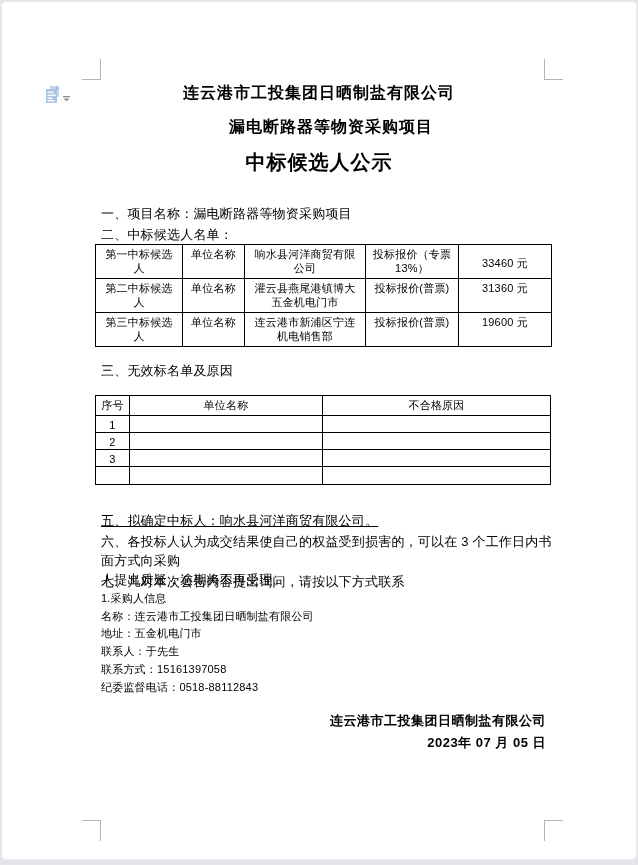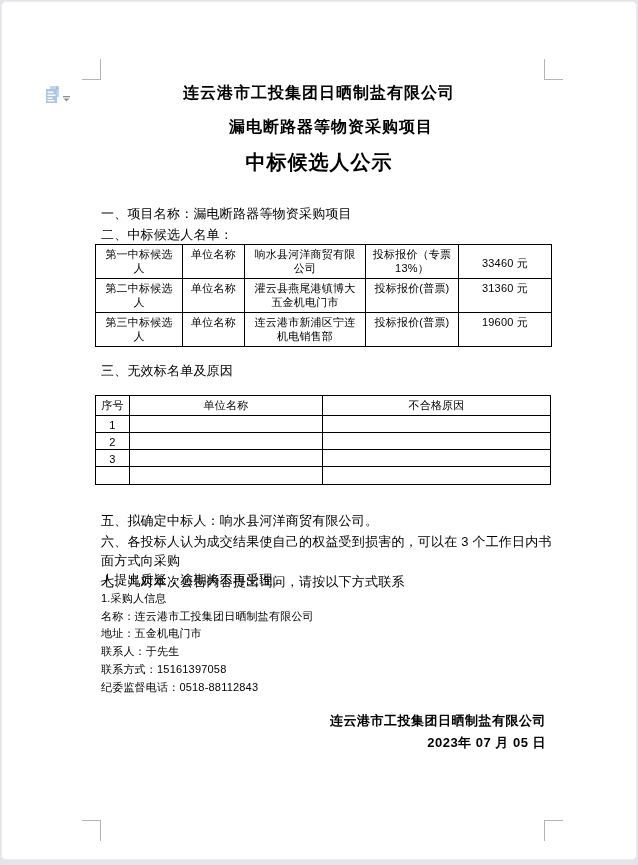--- a/index.html
+++ b/index.html
@@ -27,21 +27,21 @@
     position:absolute;left:0;width:100%;text-align:center;
     font-weight:bold;font-size:16px;line-height:18px;letter-spacing:1px;
   }
   .t1{top:82px;} .t2{top:116px;margin-left:12px;} .t3{top:151px;font-size:20px;}
   
   .para{
     position:absolute;left:99px;width:460px;font-size:13px;line-height:19px;
     white-space:pre-line;letter-spacing:0.2px;
   }
   .p-s1{top:202px;} .p-s2{top:223px;} .p-s3{top:359px;}
-  .p-s5{top:509px;} .p-s6{top:530px;width:456px;} .p-s7{top:570px;}
+  .p-s5{top:509px;text-decoration:underline;} .p-s6{top:530px;width:456px;} .p-s7{top:570px;}
   .purchaser{position:absolute;left:99px;top:588px;font-size:11px;line-height:17.7px;letter-spacing:0.2px;}
   .footer{
     position:absolute;left:99px;top:708px;width:445px;text-align:right;
     font-weight:bold;font-size:13px;line-height:22px;letter-spacing:0.5px;
   }
   
   table.doc-tbl{
     position:absolute;border-collapse:collapse;table-layout:fixed;
     font-size:11px;font-family:"Liberation Sans", sans-serif;text-align:center;
   }

